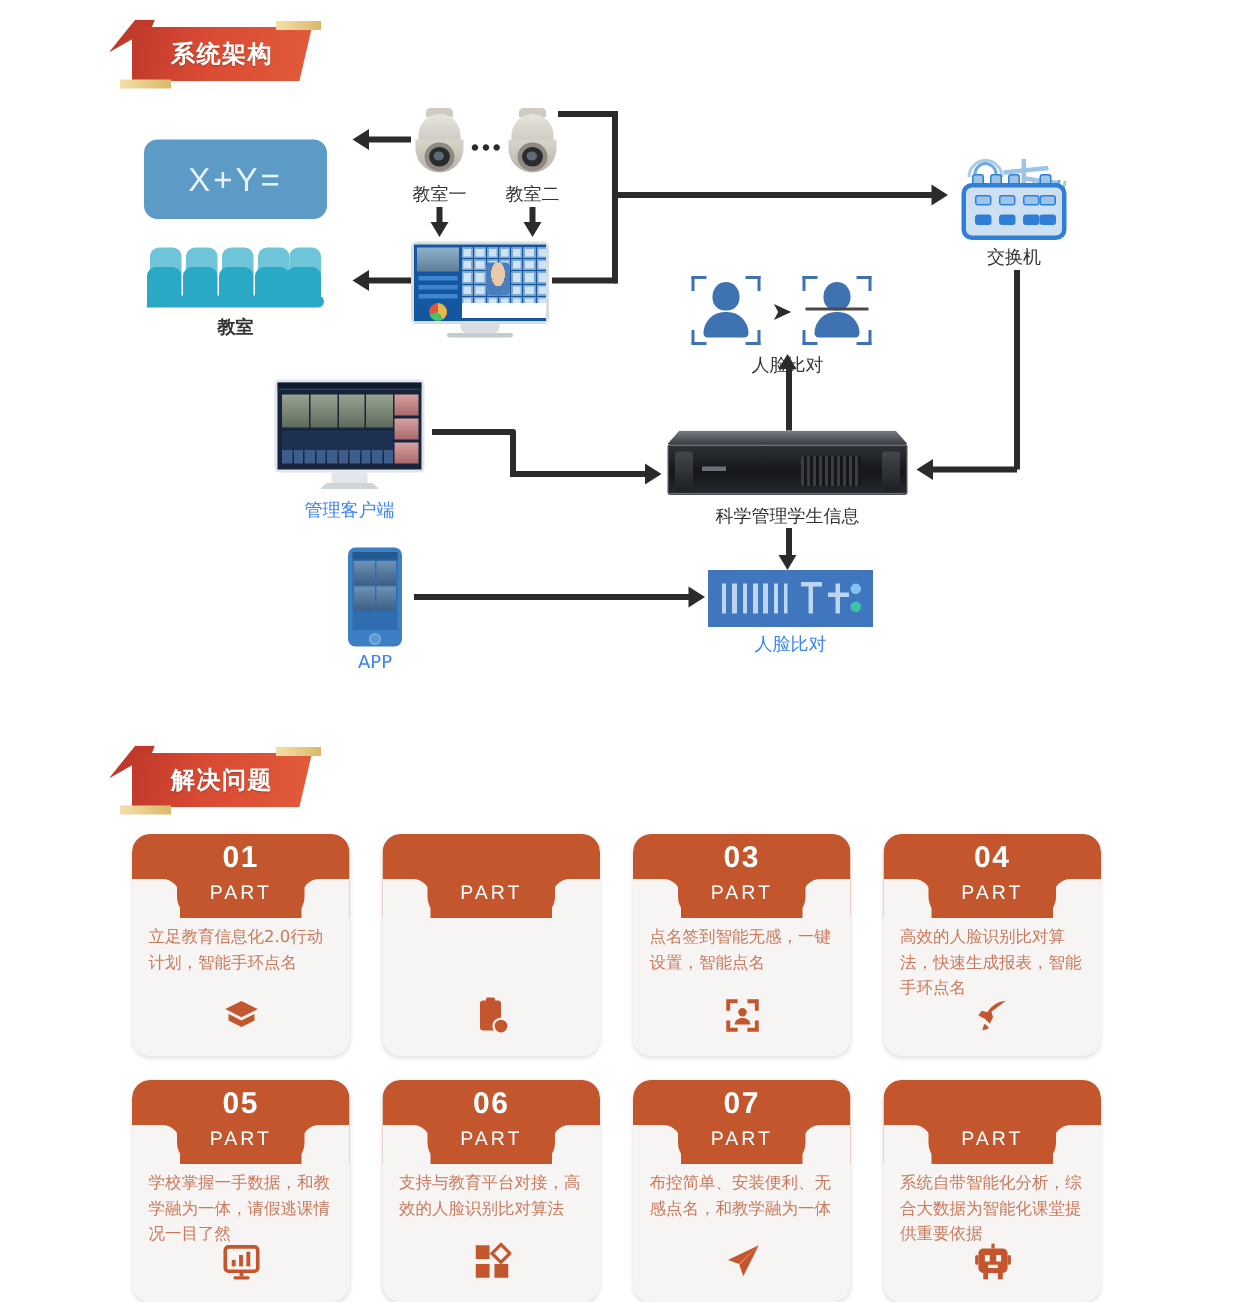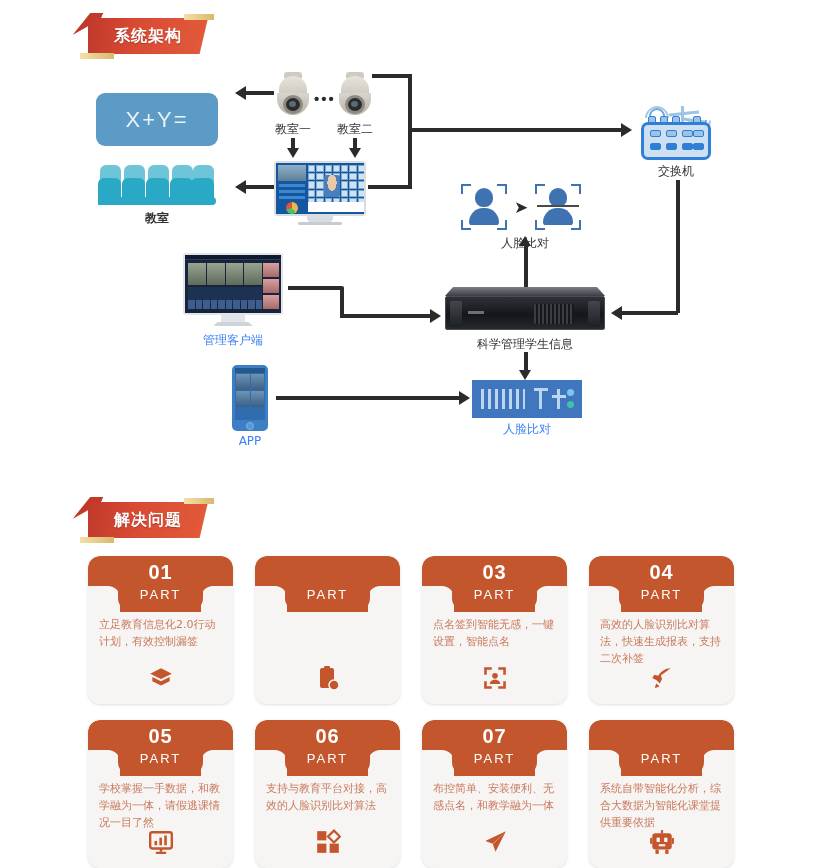--- a/index.html
+++ b/index.html
@@ -569,21 +569,21 @@
 
   <div class="card-row">
 
     <div class="card">
       <div class="card-head">
         <div class="notch-l"></div>
           <div class="notch-r"></div>
       </div>
       <div class="card-num">01</div>
       <div class="card-part">PART</div>
-      <div class="card-text">立足教育信息化2.0行动计划，有效控制漏签</div>
+      <div class="card-text">立足教育信息化2.0行动计划，智能手环点名</div>
       <div class="card-icon">
         <svg width="26" height="26" viewBox="0 0 24 24">
             <path d="M12 3 2 8l10 5 10-5-10-5zm0 12L4 11v4l8 4 8-4v-4l-8 4z"></path>
           </svg>
       </div>
     </div>
 
     <div class="card">
       <div class="card-head">
         <div class="notch-l"></div>
@@ -616,21 +616,21 @@
       </div>
     </div>
 
     <div class="card">
       <div class="card-head">
         <div class="notch-l"></div>
           <div class="notch-r"></div>
       </div>
       <div class="card-num">04</div>
       <div class="card-part">PART</div>
-      <div class="card-text">高效的人脸识别比对算法，快速生成报表，支持二次补签</div>
+      <div class="card-text">高效的人脸识别比对算法，快速生成报表，智能手环点名</div>
       <div class="card-icon">
         <svg width="26" height="26" viewBox="0 0 24 24">
             <path d="M20 3c-5 0-9 3-11.5 7L5 9l-2 3 4 2 3 3 2-4-1-3.5C15 7 18 4 20 3z"></path>
             <path d="M7 17c-1.2 1.2-1.5 4-1.5 4s2.8-.3 4-1.5z"></path>
           </svg>
       </div>
     </div>
 
   </div>
 

